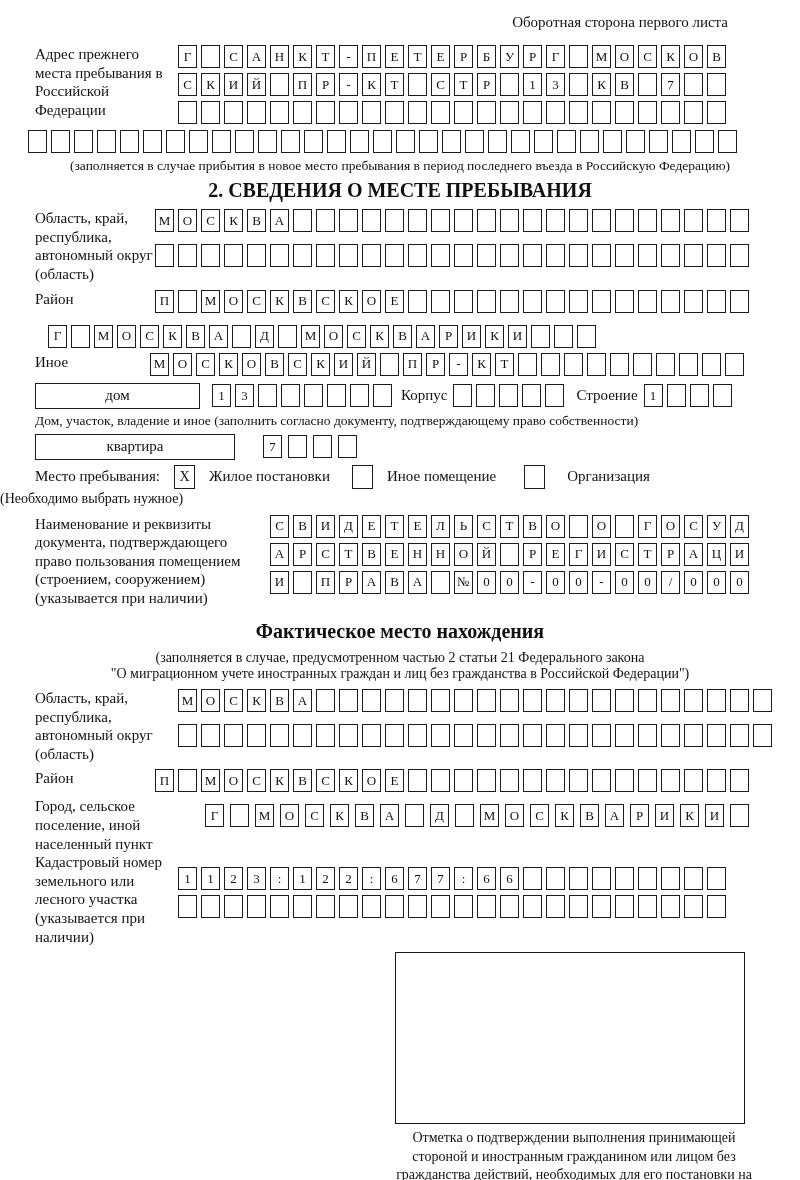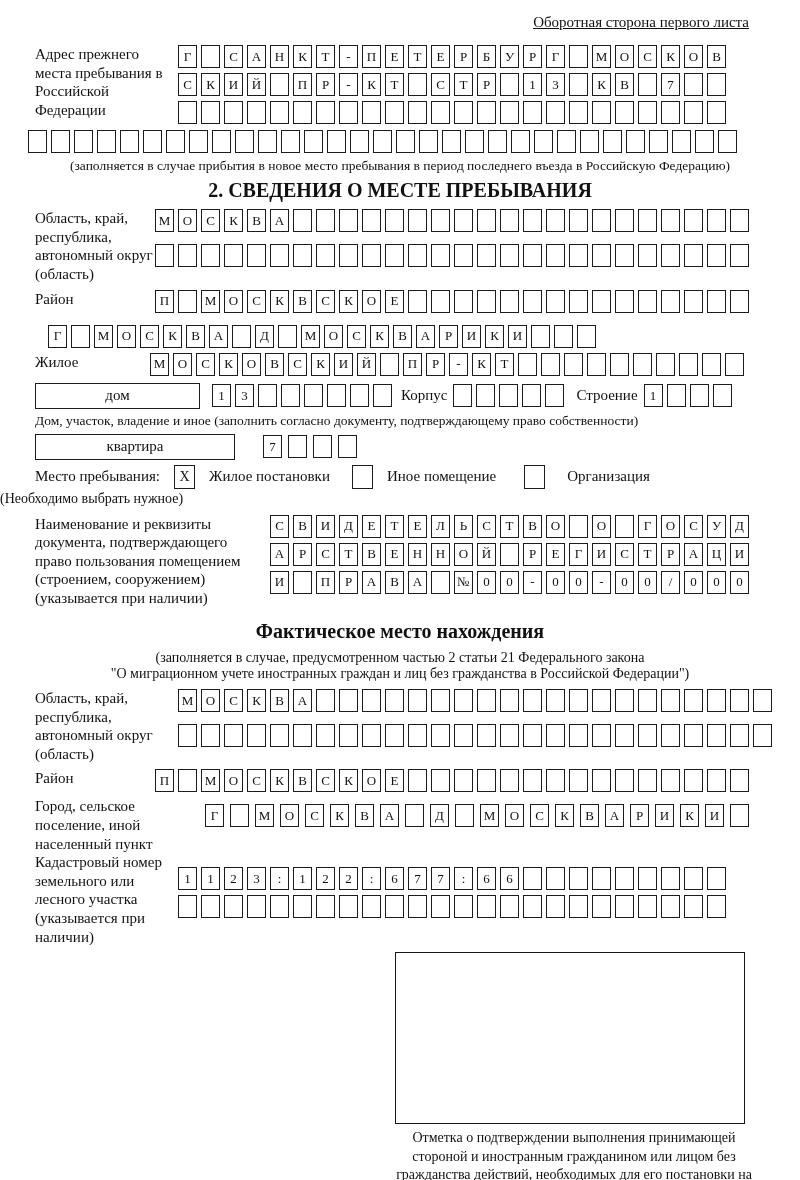--- a/index.html
+++ b/index.html
@@ -1,18 +1,18 @@
 <!DOCTYPE html>
 <html><head>
 <meta charset="utf-8">
 <style>
   html,body{margin:0;padding:0;background:#fff;}
   body{width:800px;height:1180px;color:#111;font-family:"Liberation Serif","DejaVu Serif",serif;overflow:hidden;}
   .page{width:800px;position:relative;padding-top:14px;box-sizing:border-box;}
-  .hdr{ text-align:right;padding-right:51px;font-size:15px;text-decoration:underline;}
+  .hdr{ text-align:right;padding-right:72px;font-size:15px;}
   .lbl{font-size:15px;line-height:1.24;}
   .note{font-size:13.5px;text-align:center;line-height:1.2;}
   .boxrow{display:flex;gap:4px;margin-bottom:5px;}
   .cell{width:19px;height:23px;border:1.4px solid #1c1c1c;box-sizing:border-box;display:inline-flex;align-items:center;justify-content:center;font-size:13px;flex:0 0 auto;background:#fff;}
   .frow{display:flex;align-items:flex-start;margin-left:35px;}
   .rowscol{display:flex;flex-direction:column;gap:12px;}
   .title{font-weight:bold;font-size:20px;text-align:center;margin:5px 0 7px 0;}
   .widebox{border:1.6px solid #1c1c1c;height:26px;box-sizing:border-box;display:flex;align-items:center;justify-content:center;font-size:15px;background:#fff;}
   .cb{width:21px;height:24px;border:1.5px solid #1c1c1c;box-sizing:border-box;display:inline-flex;align-items:center;justify-content:center;font-size:14px;flex:0 0 auto;}
   .stamp{margin-left:395px;width:350px;height:172px;border:1.6px solid #161616;box-sizing:border-box;background:#fff;}
@@ -262,21 +262,21 @@
         <span class="cell">И</span>
         <span class="cell">К</span>
         <span class="cell">И</span>
         <span class="cell"></span>
         <span class="cell"></span>
         <span class="cell"></span>
       </div>
   </div>
 
   <div class="frow">
-    <div class="lbl" style="width:115px;flex:0 0 auto;">Жилое</div>
+    <div class="lbl" style="width:115px;flex:0 0 auto;">Иное</div>
     <div class="boxrow">
         <span class="cell">М</span>
         <span class="cell">О</span>
         <span class="cell">С</span>
         <span class="cell">К</span>
         <span class="cell">О</span>
         <span class="cell">В</span>
         <span class="cell">С</span>
         <span class="cell">К</span>
         <span class="cell">И</span>

